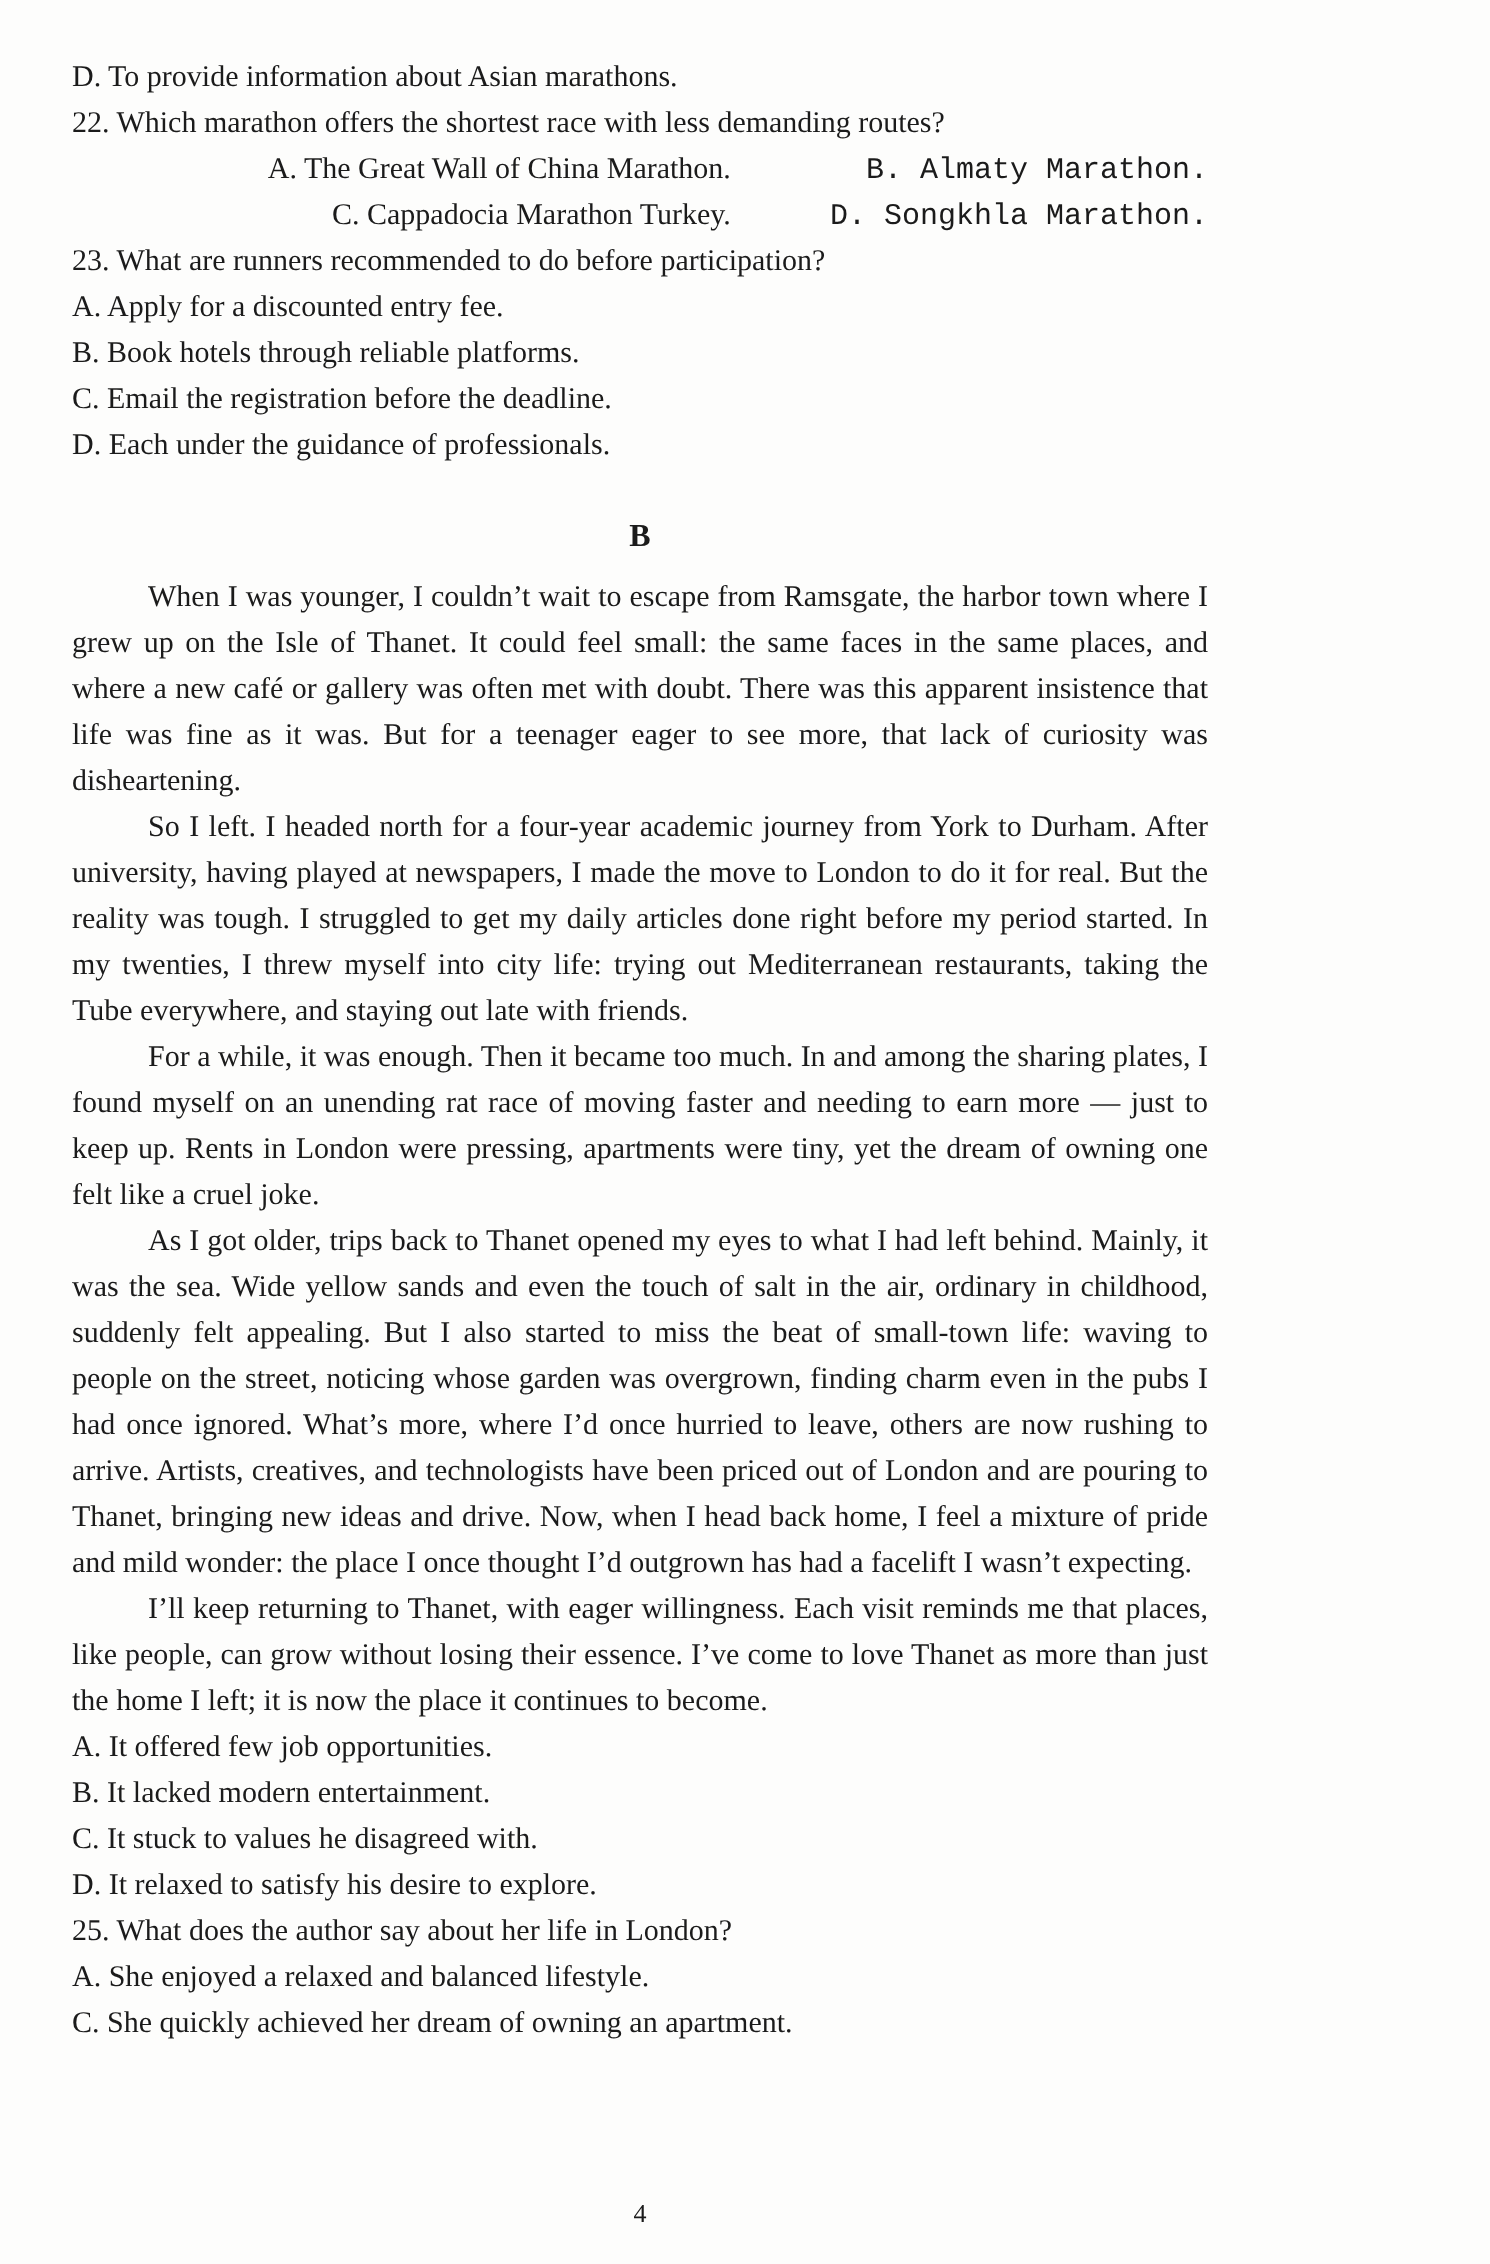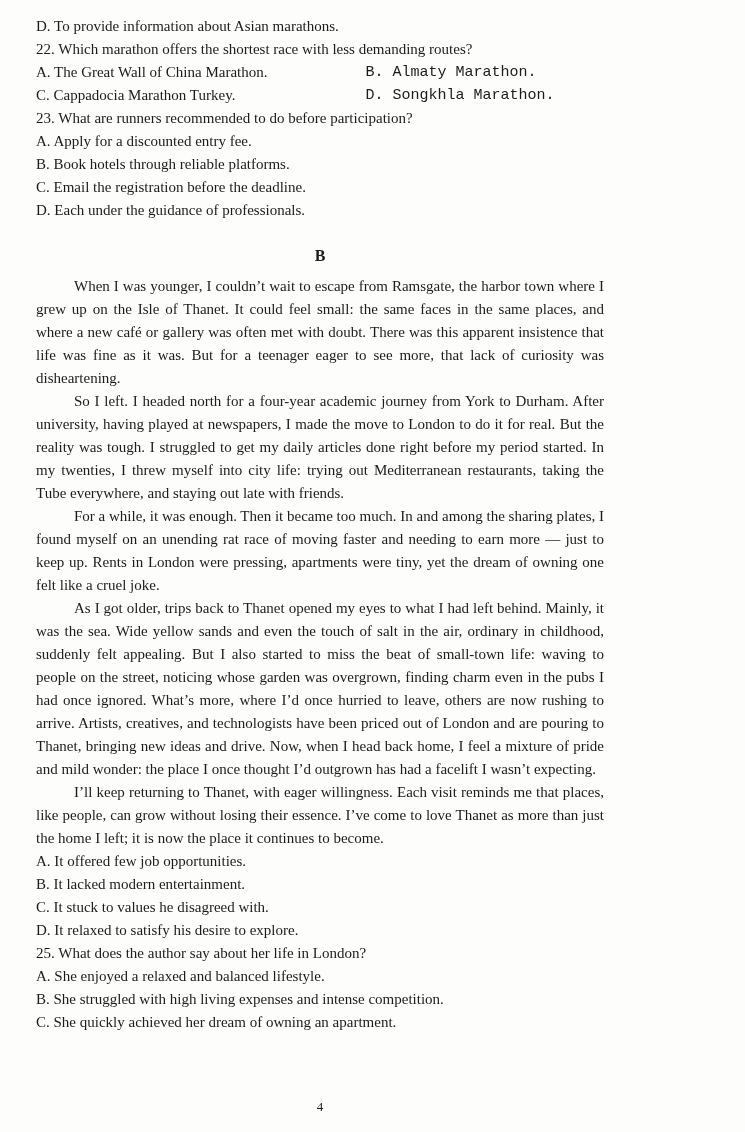--- a/index.html
+++ b/index.html
@@ -4,32 +4,32 @@
 <style>
   html, body {
     margin: 0;
     padding: 0;
     background: #fdfdfc;
   }
   .page {
     width: 640px;
     min-height: 1132px;
     box-sizing: border-box;
-    padding: 15px 36px 14px 36px;
+    padding: 28px 36px 14px 36px;
     background: #fdfdfc;
     color: #1b1b1b;
     font-family: "Liberation Serif", "DejaVu Serif", serif;
     font-size: 15px;
     line-height: 23px;
     display: flex;
     flex-direction: column;
   }
   .content { flex: 1 0 auto; }
   .line { white-space: normal; }
-  .two-col { display: flex; }
+  .two-col { display: flex; text-align: right; }
   .two-col .col-left { width: 58%; }
   .two-col .col-right { flex: 1; font-family: Liberation Mono, monospace; }
   .section-heading {
     text-align: center;
     font-weight: bold;
     font-size: 16px;
     margin-top: 22px;
     margin-bottom: 8px;
   }
   p.para {
@@ -76,19 +76,18 @@
     <p class="para">As I got older, trips back to Thanet opened my eyes to what I had left behind. Mainly, it was the sea. Wide yellow sands and even the touch of salt in the air, ordinary in childhood, suddenly felt appealing. But I also started to miss the beat of small-town life: waving to people on the street, noticing whose garden was overgrown, finding charm even in the pubs I had once ignored. What’s more, where I’d once hurried to leave, others are now rushing to arrive. Artists, creatives, and technologists have been priced out of London and are pouring to Thanet, bringing new ideas and drive. Now, when I head back home, I feel a mixture of pride and mild wonder: the place I once thought I’d outgrown has had a facelift I wasn’t expecting.</p>
     <p class="para">I’ll keep returning to Thanet, with eager willingness. Each visit reminds me that places, like people, can grow without losing their essence. I’ve come to love Thanet as more than just the home I left; it is now the place it continues to become.</p>
 
     <div class="line">A. It offered few job opportunities.</div>
     <div class="line">B. It lacked modern entertainment.</div>
     <div class="line">C. It stuck to values he disagreed with.</div>
     <div class="line">D. It relaxed to satisfy his desire to explore.</div>
 
     <div class="line">25. What does the author say about her life in London?</div>
     <div class="line">A.  She enjoyed a relaxed and balanced lifestyle.</div>
-    <div class="line">B.  She struggled with high living expenses and intense competition.</div>
     <div class="line">C.  She quickly achieved her dream of owning an apartment.</div>
 
   </div>
 
   <div class="footer">4</div>
 </div>
 
 </body></html>

